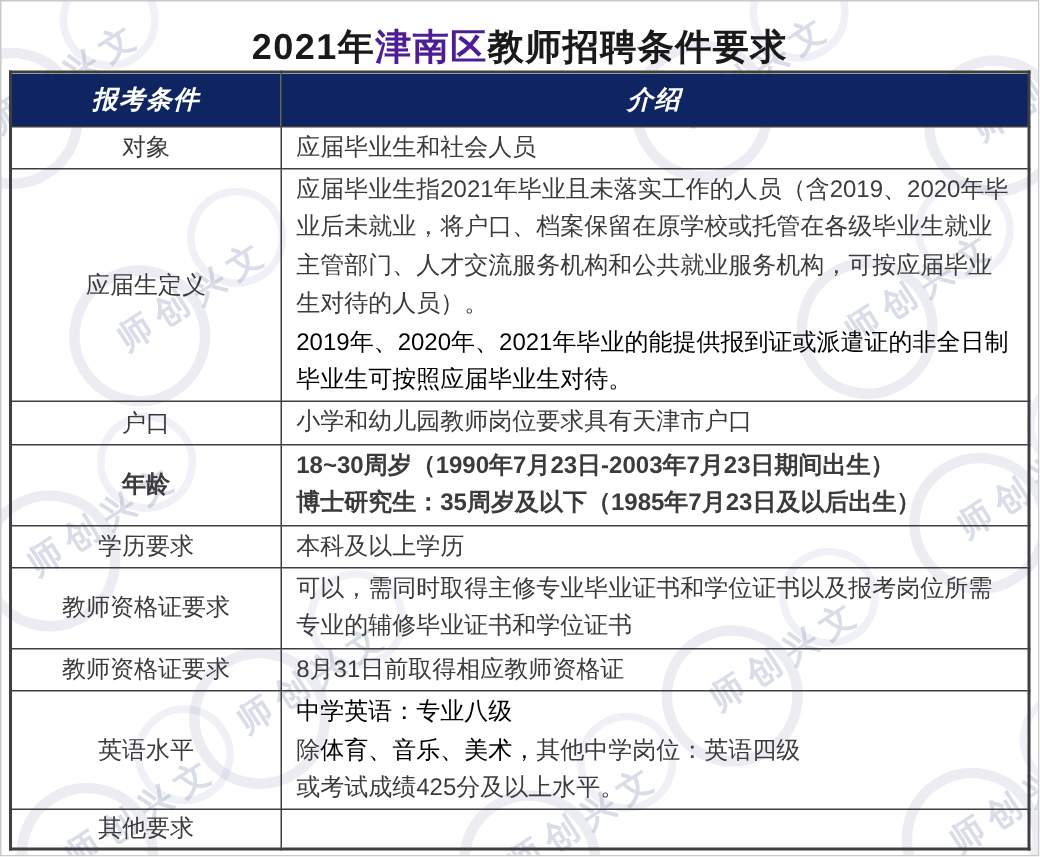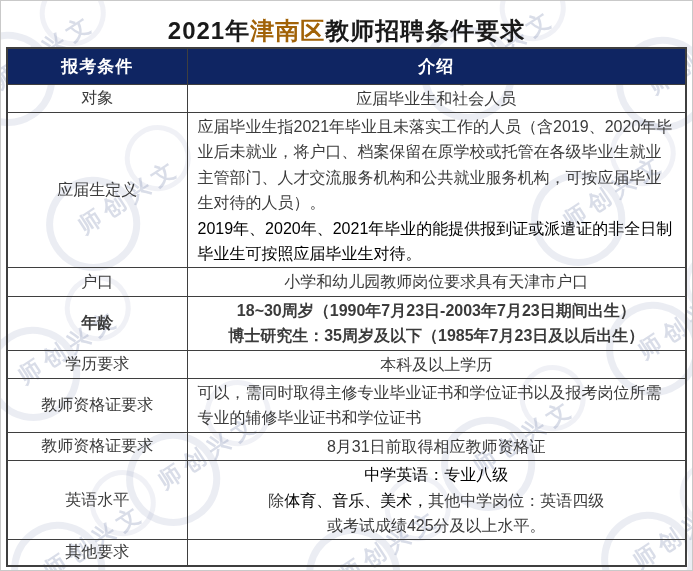--- a/index.html
+++ b/index.html
@@ -58,21 +58,21 @@
   .page-title {
     height: 46px;
     display: flex;
     align-items: flex-end;
     justify-content: center;
     font-size: 24px;
     font-weight: bold;
     color: #1a1a1a;
     letter-spacing: 1px;
   }
-  .page-title .hl { color: #a16207; }
+  .page-title .hl { color: #4c1d95; }
 
   .table-wrap { position: absolute; left: 5px; right: 5px; top: 46px; }
 
   table.req-table {
     width: 100%;
     border-collapse: collapse;
     table-layout: fixed;
     border: 2px solid #3f3f3f;
   }
   .req-table col.c1 { width: 180px; }
@@ -85,24 +85,25 @@
     overflow: hidden;
   }
   .req-table thead tr { height: 36px; }
   .req-table th {
     background: #0f2562;
     color: #ffffff;
     font-weight: bold;
     font-size: 17px;
     text-align: center;
     letter-spacing: 1px;
+    font-style: italic;
   }
   td.label-cell { text-align: center; padding: 0 4px; }
   td.content-cell { padding: 1px 10px; line-height: 25.4px; }
-  td.content-cell.center { text-align: center; }
+  td.content-cell.center { text-align: left; }
   td.content-cell.left { text-align: left; }
   .seg-red { color: #000000; margin-top: 24px; }
 </style>
 </head>
 <body>
 
 <div class="screen">
 
   <div class="watermark-layer">
       <div class="stamp" style="left: -15px; top: 35px;">师创兴文</div>

